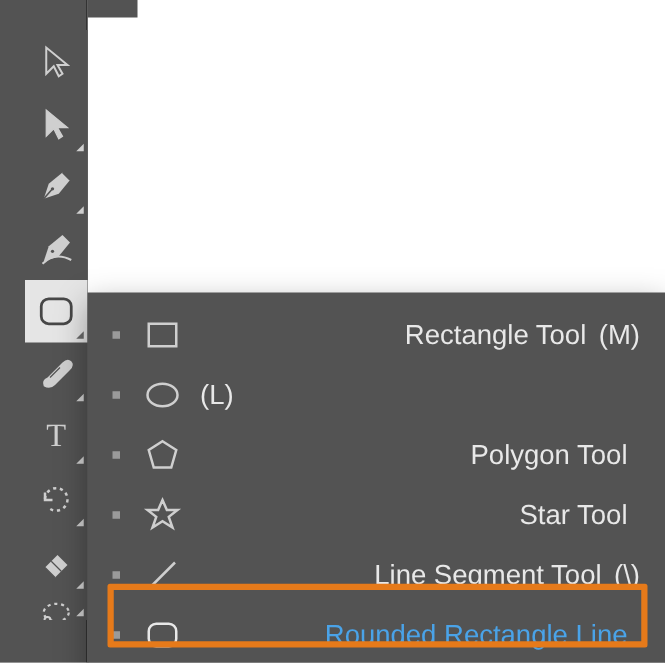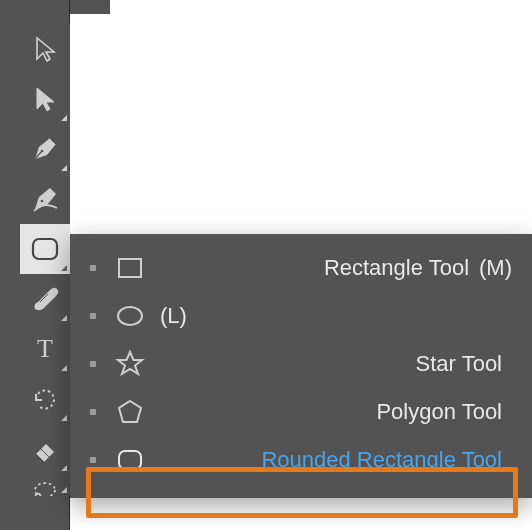--- a/index.html
+++ b/index.html
@@ -248,45 +248,55 @@
           <ellipse cx="15" cy="15" rx="12" ry="9" fill="none" stroke="#cfcfcf" stroke-width="2"></ellipse>
         </svg>
     </span>
     <span class="mi-short">(L)</span>
   </div>
 
   <div class="menu-item">
     <span class="drag-dot"></span>
     <span class="mi-icon">
       <svg width="30" height="30" viewBox="0 0 30 30">
+          <polygon points="15,3 26,10 22,24 8,24 4,10" fill="none" stroke="#cfcfcf" stroke-width="2" transform="translate(0,1)"></polygon>
+        </svg>
+    </span>
+    <span class="mi-label">Polygon Tool</span>
+    <span class="mi-short"></span>
+  </div>
+
+  <div class="menu-item">
+    <span class="drag-dot"></span>
+    <span class="mi-icon">
+      <svg width="30" height="30" viewBox="0 0 30 30">
           <polygon points="15,3 18.5,11 27,11 20,16.5 23,25 15,20 7,25 10,16.5 3,11 11.5,11" fill="none" stroke="#cfcfcf" stroke-width="2"></polygon>
         </svg>
     </span>
     <span class="mi-label">Star Tool</span>
     <span class="mi-short"></span>
   </div>
 
   <div class="menu-item">
     <span class="drag-dot"></span>
     <span class="mi-icon">
       <svg width="30" height="30" viewBox="0 0 30 30">
-          <polygon points="15,3 26,10 22,24 8,24 4,10" fill="none" stroke="#cfcfcf" stroke-width="2" transform="translate(0,1)"></polygon>
-        </svg>
-    </span>
-    <span class="mi-label">Polygon Tool</span>
+          <line x1="5" y1="25" x2="25" y2="5" stroke="#cfcfcf" stroke-width="2"></line>
+        </svg>
+    </span>
+    <span class="mi-label">Line Segment Tool</span>
+    <span class="mi-short">(\)</span>
+  </div>
+
+  <div class="menu-item highlighted">
+    <span class="drag-dot"></span>
+    <span class="mi-icon">
+      <svg width="30" height="30" viewBox="0 0 30 30">
+          <rect x="4" y="6" width="22" height="18" rx="6" ry="6" fill="none" stroke="#e8e8e8" stroke-width="2"></rect>
+        </svg>
+    </span>
+    <span class="mi-label">Rounded Rectangle Line</span>
     <span class="mi-short"></span>
   </div>
 
-
-  <div class="menu-item highlighted">
-    <span class="drag-dot"></span>
-    <span class="mi-icon">
-      <svg width="30" height="30" viewBox="0 0 30 30">
-          <rect x="4" y="6" width="22" height="18" rx="6" ry="6" fill="none" stroke="#e8e8e8" stroke-width="2"></rect>
-        </svg>
-    </span>
-    <span class="mi-label">Rounded Rectangle Tool</span>
-    <span class="mi-short"></span>
-  </div>
-
 </div>
 
 <div class="highlight-box" style="left:86px; top:467px; width:432px; height:51px;"></div>
 
 </body></html>

